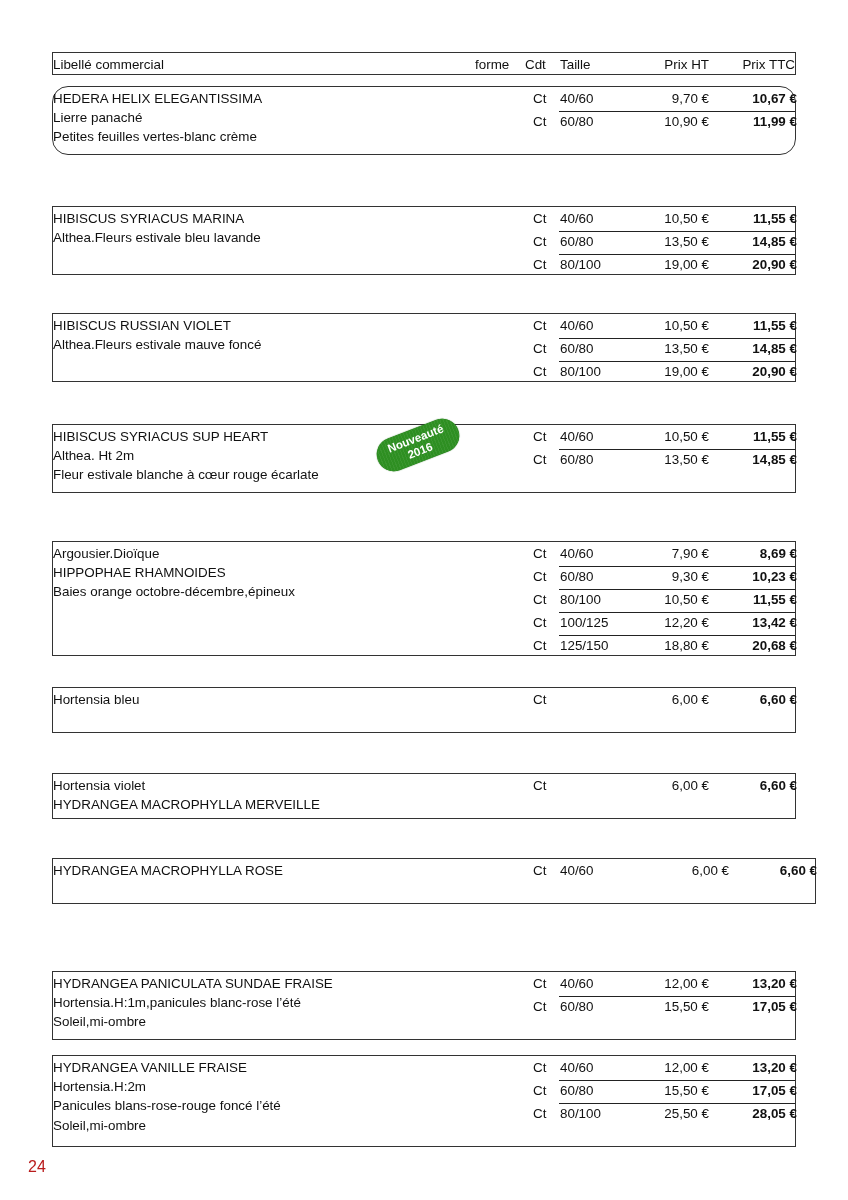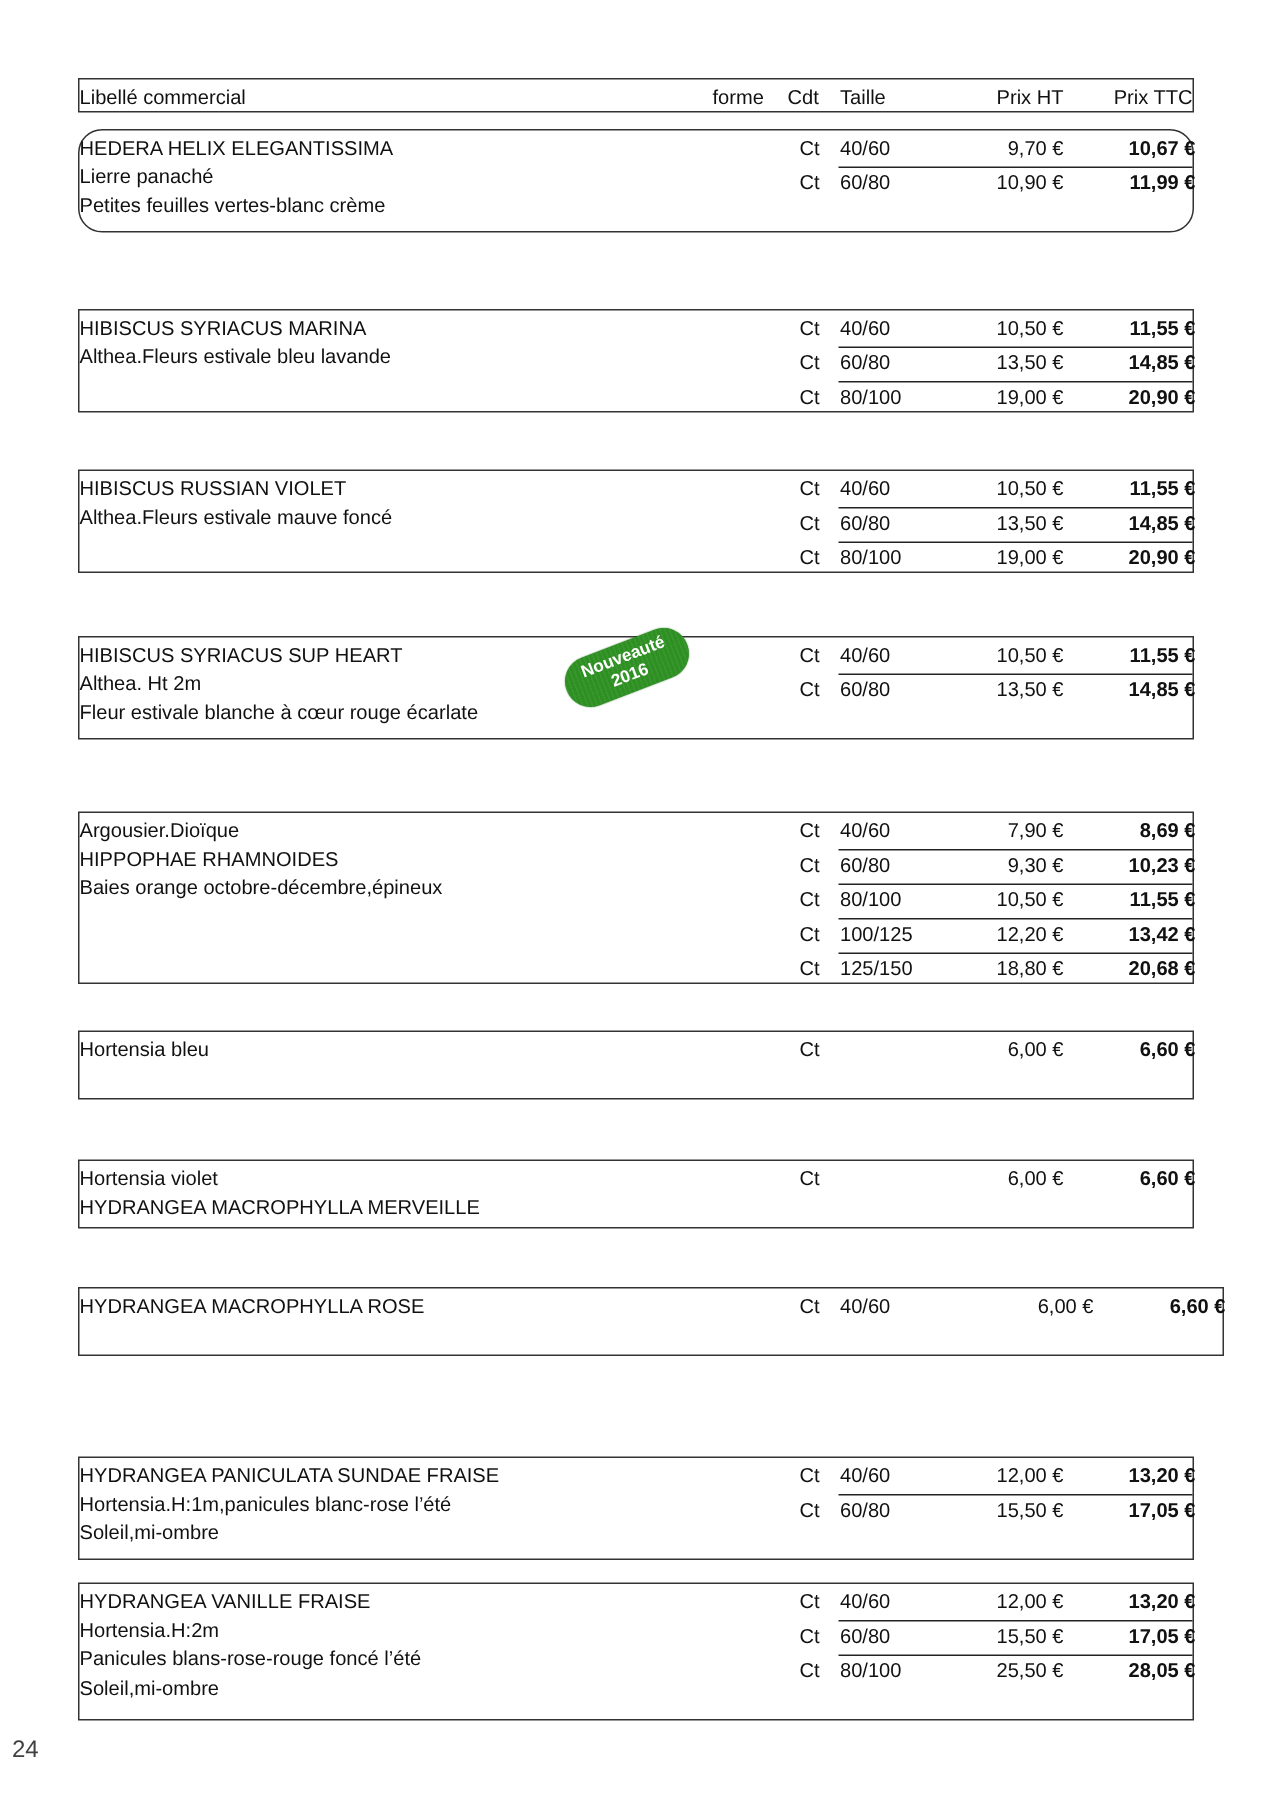--- a/index.html
+++ b/index.html
@@ -87,24 +87,24 @@
       text-align: center;
       display: flex;
       flex-direction: column;
       justify-content: center;
       align-items: center;
       box-shadow: 0 0 1px #1e6e16;
     }
 
     .page-number {
       position: absolute;
-      left: 8px;
+      left: 28px;
       top: 1158px;
       font-size: 16px;
-      color: #404040;
+      color: #b91c1c;
     }
   </style>
 </head>
 <body>
 
 <div class="box header-box">
   <span class="cell hdr-libelle">Libellé commercial</span>
   <span class="cell hdr-forme">forme</span>
   <span class="cell hdr-cdt">Cdt</span>
   <span class="cell hdr-taille">Taille</span>

